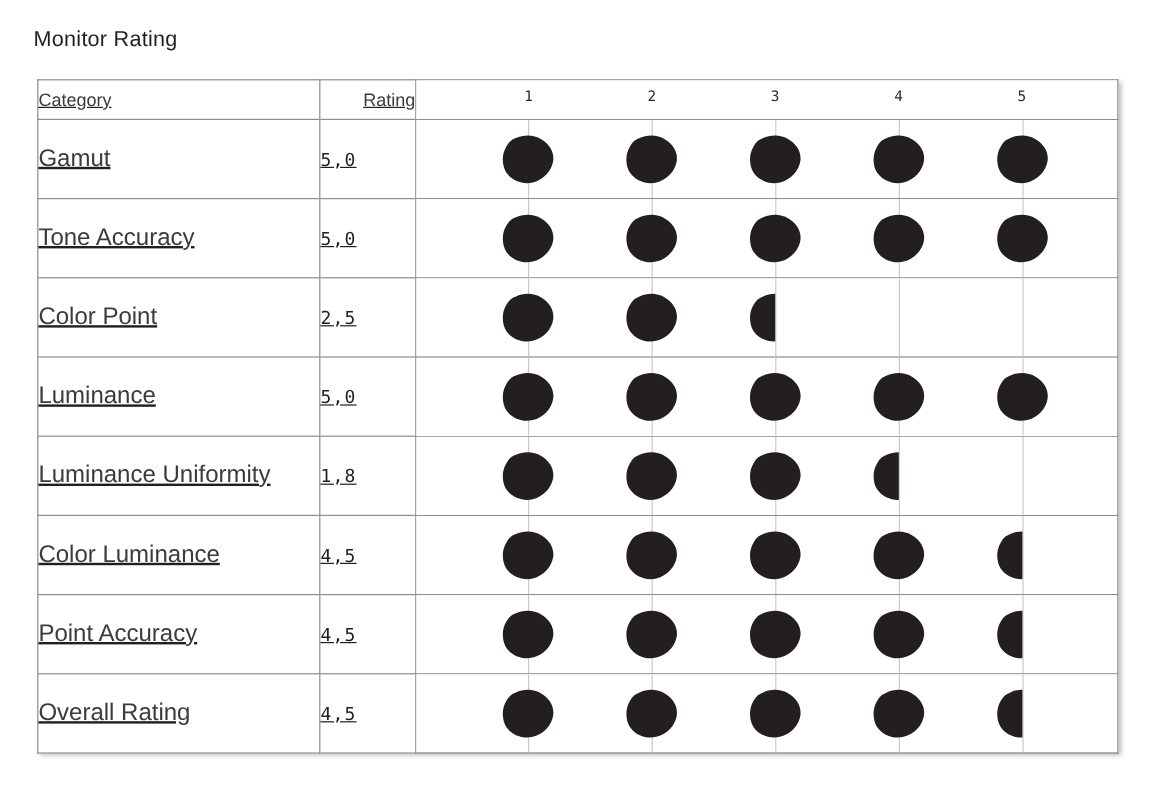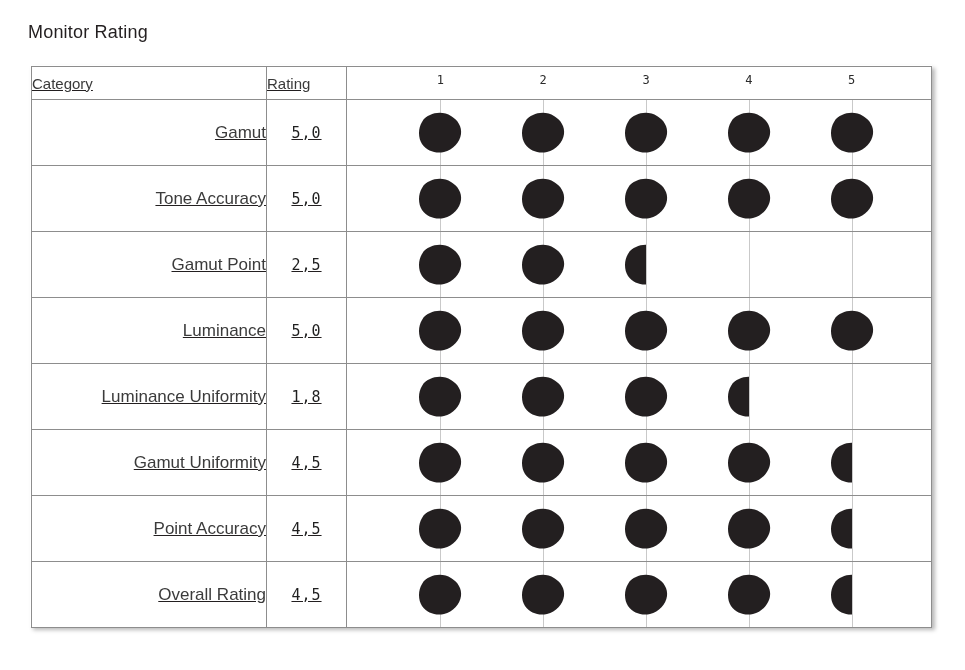--- a/index.html
+++ b/index.html
@@ -61,47 +61,46 @@
     height: 32px;
     font-weight: normal;
     font-size: 15px;
     color: #3a3a3a;
   }
   th.cat-head {
     text-align: left;
     padding-left: 14px;
   }
   th.rat-head {
-    text-align: left;
+    text-align: right;
   }
   th.plot-head {
     padding: 0;
     position: relative;
   }
   .scale-ticks {
     position: relative;
     height: 32px;
   }
   .scale-ticks span {
     position: absolute;
     top: 6px;
     transform: translateX(-50%);
     font-size: 12px;
     font-family: "DejaVu Sans Mono", monospace;
     color: #2b2b2b;
   }
   td.cat {
-    text-align: right;
+    text-align: left;
     padding-left: 14px;
-    font-size: 17px;
+    font-size: 20px;
     color: #3b3b3b;
     height: 65px;
   }
   td.rat {
-    text-align: center;
     font-size: 15px;
     font-family: "DejaVu Sans Mono", monospace;
     letter-spacing: 1px;
     color: #1f1f1f;
   }
   td.plot {
     position: relative;
     padding: 0;
   }
   .plot-inner {
@@ -264,21 +263,21 @@
                   <div class="blob">
                     <svg width="46" height="42" viewBox="0 0 46 42" xmlns="http://www.w3.org/2000/svg">
                       <path d="M13 3 C19 0, 28 0, 34 4 C41 8, 45 15, 44 22 C43 30, 36 38, 27 40 C19 42, 10 39, 5 32 C1 26, 1 16, 5 10 C7 6, 10 4, 13 3 Z" fill="#231f20"></path>
                     </svg>
                   </div>
                 </div>
               </div>
             </td>
           </tr>
           <tr>
-            <td class="cat">Gamut Point</td>
+            <td class="cat">Color Point</td>
             <td class="rat">2,5</td>
             <td class="plot">
               <div class="plot-inner">
                 <div class="guides">
                   <div class="guide" style="left: 16%; background: rgb(201, 201, 201);"></div>
                   <div class="guide" style="left: 33.6%; background: rgb(201, 201, 201);"></div>
                   <div class="guide" style="left: 51.2%; background: rgb(201, 201, 201);"></div>
                   <div class="guide" style="left: 68.8%; background: rgb(201, 201, 201);"></div>
                   <div class="guide" style="left: 86.4%; background: rgb(201, 201, 201);"></div>
                 </div>
@@ -393,21 +392,21 @@
                   <div class="blob">
                     <svg width="46" height="42" viewBox="0 0 46 42" xmlns="http://www.w3.org/2000/svg">
                       <path d="M13 3 C19 0, 28 0, 34 4 C41 8, 45 15, 44 22 C43 30, 36 38, 27 40 C19 42, 10 39, 5 32 C1 26, 1 16, 5 10 C7 6, 10 4, 13 3 Z" fill="#231f20"></path>
                     </svg>
                   </div>
                 </div>
               </div>
             </td>
           </tr>
           <tr>
-            <td class="cat">Gamut Uniformity</td>
+            <td class="cat">Color Luminance</td>
             <td class="rat">4,5</td>
             <td class="plot">
               <div class="plot-inner">
                 <div class="guides">
                   <div class="guide" style="left: 16%; background: rgb(201, 201, 201);"></div>
                   <div class="guide" style="left: 33.6%; background: rgb(201, 201, 201);"></div>
                   <div class="guide" style="left: 51.2%; background: rgb(201, 201, 201);"></div>
                   <div class="guide" style="left: 68.8%; background: rgb(201, 201, 201);"></div>
                   <div class="guide" style="left: 86.4%; background: rgb(201, 201, 201);"></div>
                 </div>

